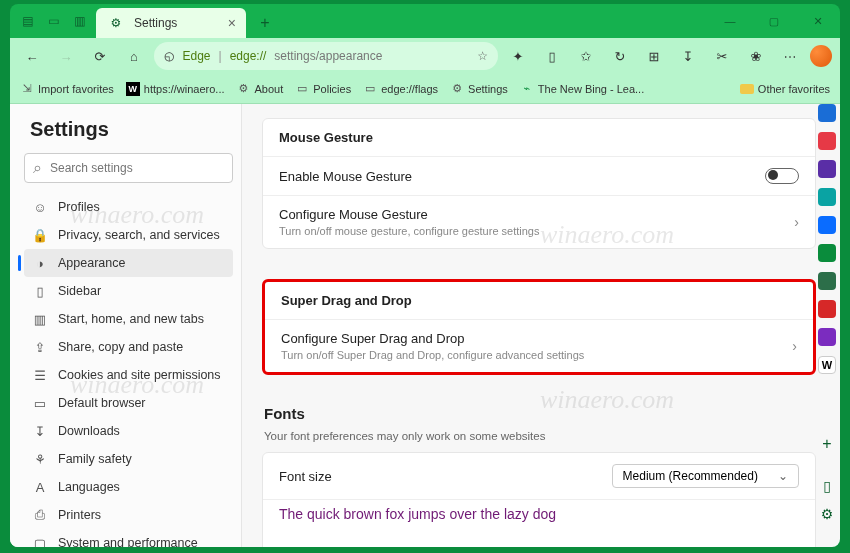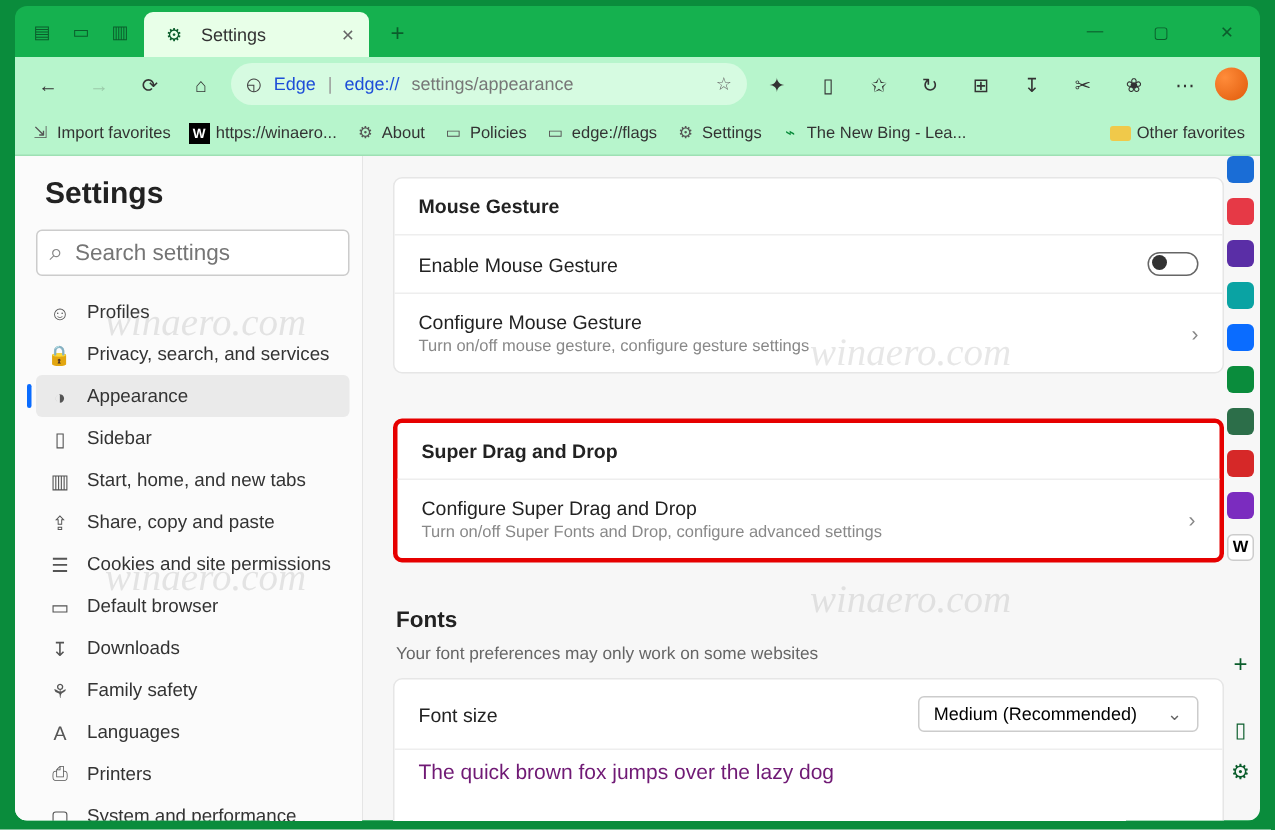--- a/index.html
+++ b/index.html
@@ -9,35 +9,35 @@
 .tb-icon{width:20px;height:20px;display:flex;align-items:center;justify-content:center;color:#0b5d2c;font-size:12px}
 .tab{background:#e8ffe8;height:30px;border-radius:6px 6px 0 0;display:flex;align-items:center;padding:0 10px;gap:8px;font-size:12px;color:#333;margin-top:4px;min-width:150px}
 .tab-close{font-size:14px;color:#666;margin-left:auto}
 .newtab{width:26px;height:26px;display:flex;align-items:center;justify-content:center;color:#0b5d2c;font-size:16px;margin-top:4px}
 .wincontrols{margin-left:auto;display:flex;gap:0}
 .wc{width:44px;height:34px;display:flex;align-items:center;justify-content:center;color:#0b5d2c;font-size:11px}
 .toolbar{height:36px;background:#b7f5cc;display:flex;align-items:center;padding:0 8px;gap:6px}
 .tbtn{width:28px;height:28px;display:flex;align-items:center;justify-content:center;color:#333;font-size:13px;border-radius:4px}
 .addrbar{flex:1;height:28px;background:#d6fbe1;border-radius:14px;display:flex;align-items:center;padding:0 10px;gap:8px;font-size:12px;color:#444}
 .addr-sep{color:#999}
-.addr-host{color:#1d4ed8}
+.addr-host{color:#4d7c0f}
 .addr-path{color:#777}
 .star{margin-left:auto;color:#666}
 .profile{width:22px;height:22px;border-radius:50%;background:radial-gradient(circle at 30% 30%,#ff8c3a,#e05a0a)}
 .favbar{height:30px;background:#b7f5cc;display:flex;align-items:center;padding:0 10px;gap:12px;font-size:11px;color:#333;border-bottom:1px solid #9ee0b3}
 .fav{display:flex;align-items:center;gap:4px}
 .fav-ic{width:14px;height:14px;display:inline-flex;align-items:center;justify-content:center;font-size:11px;color:#555}
 .fav-w{width:14px;height:14px;background:#000;color:#fff;font-size:9px;font-weight:bold;display:flex;align-items:center;justify-content:center}
 .fav-folder{width:14px;height:10px;background:#f0c94a;border-radius:2px;position:relative}
 .fav-other{margin-left:auto}
 .content{flex:1;background:#f7f7f7;display:flex;overflow:hidden}
 .sidebar{width:232px;background:#fbfbfb;padding:14px 8px 0 14px;border-right:1px solid #e5e5e5;overflow-y:auto}
 .sidebar h1{font-size:20px;font-weight:600;color:#222;margin-bottom:12px;padding-left:6px}
 .search{display:flex;align-items:center;gap:8px;border:1px solid #ccc;border-radius:4px;padding:5px 8px;margin-bottom:10px;background:#fff}
-.search input{border:none;outline:none;font-size:15px;flex:1;color:#7f1d1d;background:transparent}
+.search input{border:none;outline:none;font-size:12px;flex:1;color:#7f1d1d;background:transparent}
 .navlist{list-style:none}
 .navlist li{display:flex;align-items:center;gap:10px;padding:6px 8px;font-size:12.5px;color:#333;border-radius:4px;cursor:pointer;position:relative}
 .navlist li.active{background:#eaeaea}
 .navlist li.active::before{content:"";position:absolute;left:-6px;top:6px;bottom:6px;width:3px;background:#0a6cff;border-radius:2px}
 .nav-ic{width:16px;height:16px;display:flex;align-items:center;justify-content:center;color:#555;font-size:13px}
 .main{flex:1;padding:14px 24px 0 20px;overflow-y:auto}
 .card{background:#fff;border:1px solid #e6e6e6;border-radius:6px;margin-bottom:30px}
 .card.highlight{border:3px solid #e60000}
 .row{padding:11px 16px;border-bottom:1px solid #eee;display:flex;align-items:center;justify-content:space-between}
 .row:last-child{border-bottom:none}
@@ -224,21 +224,21 @@
         </div>
       </div>
 
       <div class="card highlight">
         <div class="row">
             <span class="row-head">Super Drag and Drop</span>
           </div>
         <div class="row row-sub">
           <div>
             <div class="row-title">Configure Super Drag and Drop</div>
-            <div class="row-desc">Turn on/off Super Fonts and Drop, configure advanced settings</div>
+            <div class="row-desc">Turn on/off Super Drag and Drop, configure advanced settings</div>
           </div>
           <span class="chev">›</span>
         </div>
       </div>
 
       <div class="section-h">Fonts</div>
       <div class="section-sub">Your font preferences may only work on some websites</div>
       <div class="card">
         <div class="row">
           <span class="row-title">Font size</span>

